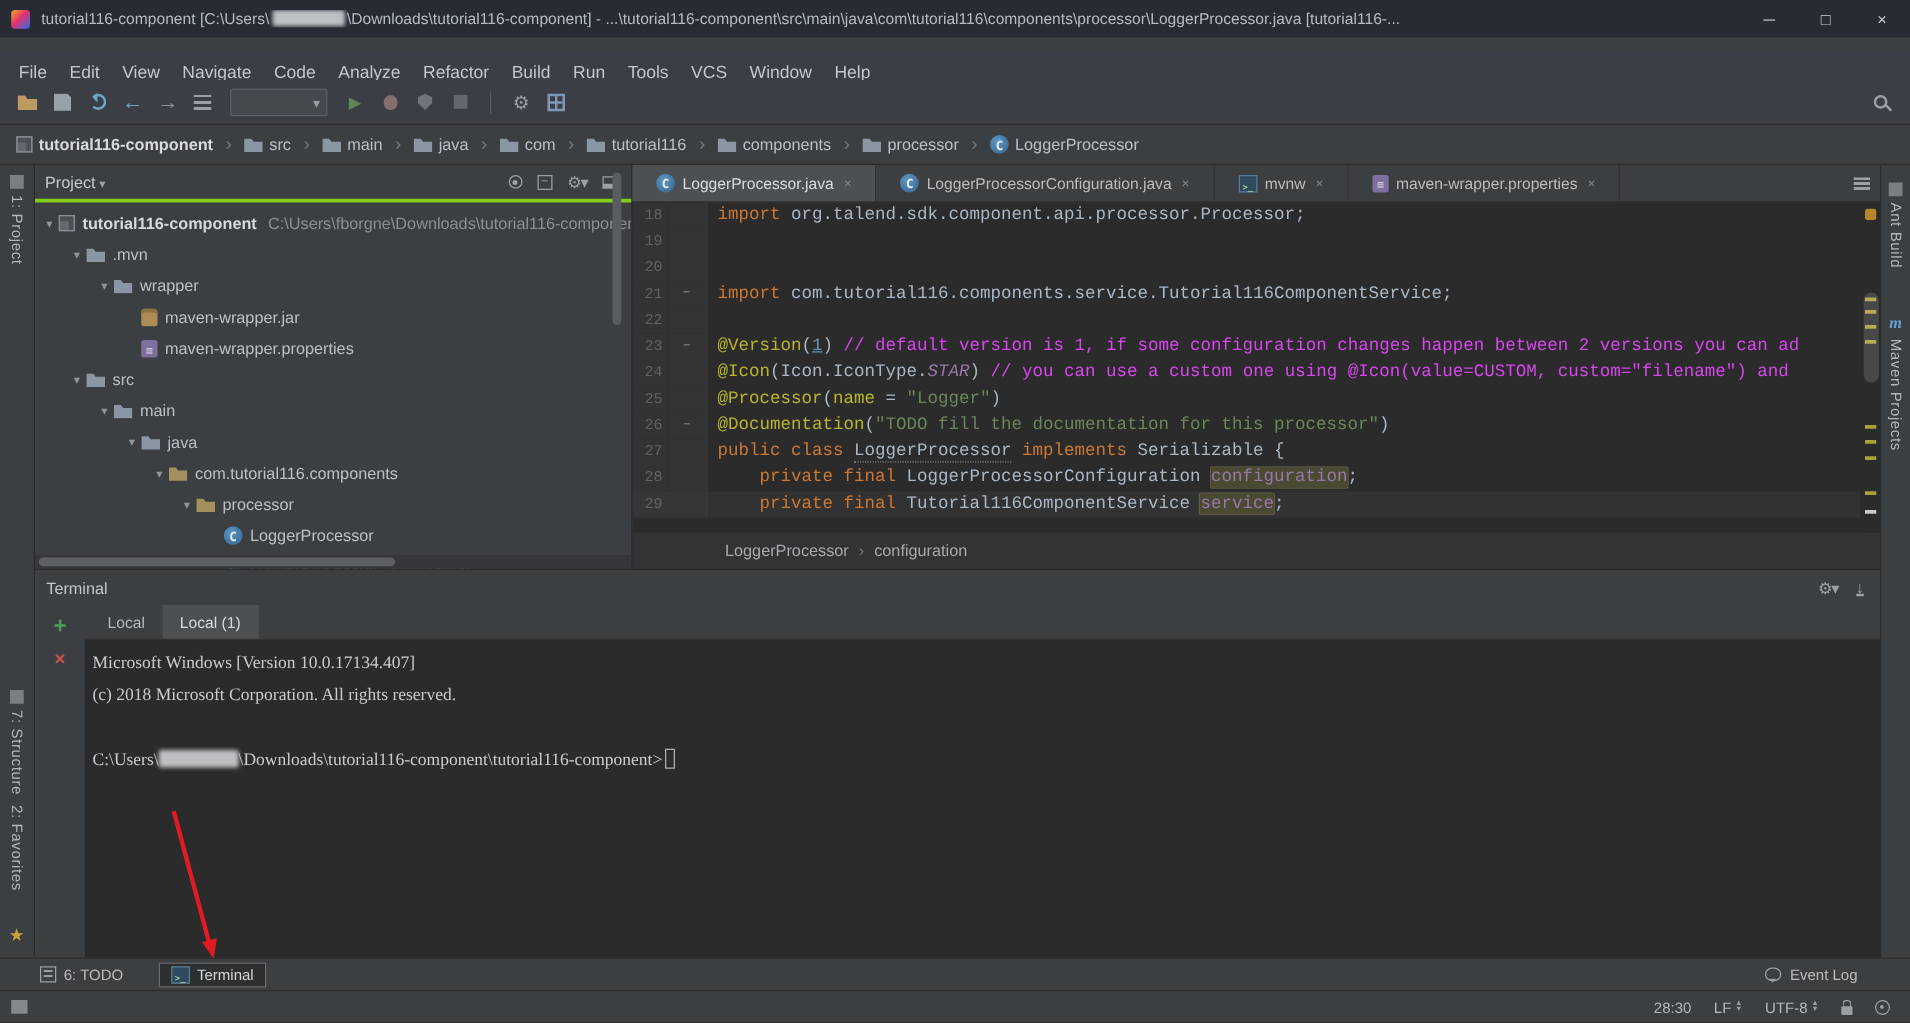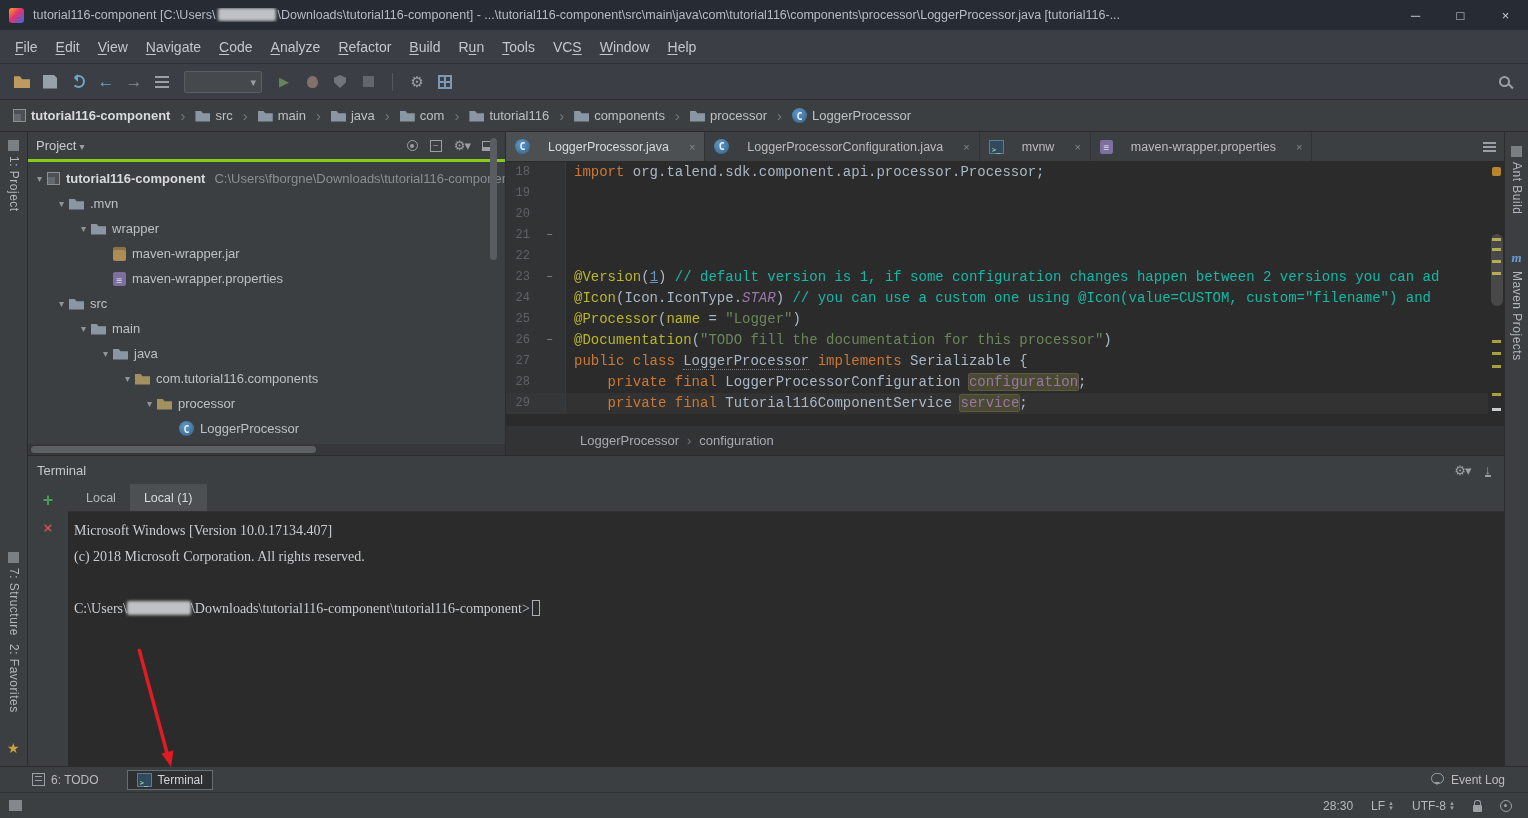--- a/index.html
+++ b/index.html
@@ -8,21 +8,21 @@
 
   
   .titlebar{position:absolute;left:0;top:0;width:100%;height:30px;background:#272b33;display:flex;align-items:center;color:#b7bcc4;font-size:12.5px}
   .tb-logo{width:15px;height:15px;margin:0 9px;border-radius:3px;background:linear-gradient(135deg,#f9a825,#e5306e 45%,#2d6ff0);flex:none}
   .title-text{white-space:nowrap;overflow:hidden;flex:1}
   .redact{display:inline-block;vertical-align:-2px;width:58px;height:13px;margin:0 2px;background:#d9dcdf;border-radius:2px;filter:blur(1.5px);opacity:.85}
   .win-btns{display:flex;height:100%;flex:none}
   .win-btn{width:45px;display:flex;align-items:center;justify-content:center;color:#c8ccd2;font-size:13px}
 
   
-  .menubar{position:absolute;top:30px;left:0;width:100%;height:34px;background:#3b3e44;display:flex;align-items:center;padding-left:6px;border-bottom:1px solid #2f3135}
+  .menubar{position:absolute;top:40px;left:0;width:100%;height:34px;background:#3b3e44;display:flex;align-items:center;padding-left:6px;border-bottom:1px solid #2f3135}
   .menu-item{padding:4px 9px;font-size:14px;color:#c3c7cc}
   .menu-item u{text-underline-offset:2px}
 
   
   .toolbar{position:absolute;top:64px;left:0;width:100%;height:36px;background:#3b3e44;display:flex;align-items:center;padding:0 8px;border-bottom:1px solid #2b2b2b}
   .tb-group{display:flex;align-items:center}
   .tb-btn{width:28px;height:26px;display:flex;align-items:center;justify-content:center;flex:none}
   .tb-sep{width:1px;height:18px;background:#55595e;margin:0 10px}
   .toolbar-spacer{flex:1}
   .art{display:flex;align-items:center;justify-content:center;color:#9aa0a6}
@@ -93,37 +93,37 @@
   .tree-row.root .tree-label{font-weight:700;color:#d7dade}
   .tree-suffix{color:#8a8f94;margin-left:9px}
   .tree-vscroll{position:absolute;right:8px;top:6px;width:7px;height:122px;background:#595d61;border-radius:4px}
   .tree-hscroll-track{position:absolute;left:0;right:0;bottom:0;height:11px;background:#35373a}
   .tree-hscroll{position:absolute;left:3px;bottom:2px;width:285px;height:7px;background:#5c6064;border-radius:4px}
 
   
   .editor{position:absolute;left:506px;top:132px;width:998px;height:323px;background:#2b2b2b;display:flex;flex-direction:column}
   .tabbar{height:30px;background:#3c3f41;display:flex;align-items:stretch;flex:none;border-bottom:1px solid #2b2b2b}
   .tabbar-tabs{display:flex;align-items:stretch}
-  .etab{display:flex;align-items:center;gap:18px;padding:0 9px;font-size:12.5px;color:#bbb;border-right:1px solid #323232;background:#3c3f41;white-space:nowrap}
+  .etab{display:flex;align-items:center;gap:6px;padding:0 19px;font-size:12.5px;color:#bbb;border-right:1px solid #323232;background:#3c3f41;white-space:nowrap}
   .etab.sel{background:#4c5052;color:#d7dade}
   .tab-close{color:#84888d;font-size:11px;margin-left:2px}
   .tabbar-end{margin-left:auto;display:flex;align-items:center;padding-right:8px}
   .a-tabsmenu{width:13px;height:10px;background:repeating-linear-gradient(to bottom,#9aa0a6 0 2px,transparent 2px 4px)}
   .code-area{flex:1;position:relative;overflow:hid;overflow:hidden;font-family:Liberation Mono, monospace;font-size:14px;line-height:21px}
   .code-line{display:flex;height:21px;white-space:pre}
   .gutter-num{width:28px;flex:none;text-align:right;color:#606366;background:#313335;padding-right:4px;font-size:12px}
   .fold-col{width:32px;flex:none;background:#313335;border-right:1px solid #393b3d;color:#8f959b;text-align:center;font-size:10px;line-height:21px}
   .fold-col.has::after{content:"−"}
   .code-text{padding-left:8px}
   .caret-row{background:#323232}
   .caret-row .gutter-num,.caret-row .fold-col{background:#343638}
   .c-kw{color:#cc7832}
   .c-pl{color:#a9b7c6}
   .c-ann{color:#bbb529}
-  .c-cm{color:#14b8a6}
+  .c-cm{color:#d946ef}
   .c-str{color:#6a8759}
   .c-nm{color:#6897bb;text-decoration:underline}
   .c-const{color:#9876aa;font-style:italic}
   .c-field{color:#9876aa}
   .c-decl{color:#a9b7c6;border-bottom:1px dotted #777b80}
   .hl{background:#4a4a33;outline:1px solid #5c5a40;border-radius:1px}
   .err-stripe{position:absolute;right:0;top:0;bottom:0;width:16px;background:#2b2b2b}
   .stripe-mark{position:absolute;right:3px;width:9px;height:3px;background:#a8a03a}
   .stripe-mark.white{background:#c7cbd0}
   .inspect-square{position:absolute;right:3px;top:5px;width:9px;height:9px;background:#b8842c;border-radius:2px}
@@ -151,21 +151,21 @@
   .redact-term{display:inline-block;vertical-align:-2px;width:64px;height:14px;background:#d9dcdf;border-radius:2px;filter:blur(1.5px);opacity:.85}
   .cursor{display:inline-block;width:8px;height:16px;border:1px solid #aab0b6;vertical-align:-3px;margin-left:2px}
 
   
   .status1{position:absolute;left:0;top:766px;width:100%;height:26px;background:#3c3f41;border-top:1px solid #2b2b2b;display:flex;align-items:center;font-size:12px;color:#bbb}
   .todo-btn{display:flex;align-items:center;gap:6px;padding:0 6px;margin-left:26px}
   .i-todo{width:13px;height:13px;border:1px solid #9aa0a6;position:relative}
   .i-todo::after{content:"";position:absolute;inset:2px;background:repeating-linear-gradient(to bottom,#9aa0a6 0 1.5px,transparent 1.5px 4px)}
   .terminal-btn{display:flex;align-items:center;gap:6px;padding:2px 9px;margin-left:22px;background:#2d2f31;border:1px solid #676c72;color:#d3d6da}
   .status1-spacer{flex:1}
-  .eventlog-btn{display:flex;gap:7px;margin-right:23px}
+  .eventlog-btn{display:flex;align-items:center;gap:7px;margin-right:42px}
   .i-balloon{width:13px;height:11px;border:1.5px solid #9aa0a6;border-radius:6px;position:relative}
   .i-balloon::after{content:"";position:absolute;left:2px;bottom:-5px;border:3px solid transparent;border-top-color:#9aa0a6}
   .status2{position:absolute;left:0;top:792px;width:100%;height:26px;background:#3c3f41;border-top:1px solid #303234;display:flex;align-items:center;font-size:12px;color:#b4b8bd}
   .tw-toggle{width:13px;height:11px;background:#84888d;margin-left:9px}
   .status2-spacer{flex:1}
   .status2-right{display:flex;align-items:center;gap:18px;padding-right:16px}
   .widget{display:flex;align-items:center;gap:3px}
   .updown{display:inline-flex;flex-direction:column;font-size:6px;line-height:5px;color:#9aa0a6}
   .i-lock{width:9px;height:7px;background:#9aa0a6;border-radius:1px;position:relative;margin-top:5px}
   .i-lock::before{content:"";position:absolute;top:-5px;left:1px;width:5px;height:5px;border:1.5px solid #9aa0a6;border-bottom:none;border-radius:3px 3px 0 0}
@@ -438,21 +438,21 @@
         </span>
       <span class="tabbar-end">
         <span class="art a-tabsmenu"></span>
       </span>
     </div>
     <div class="code-area">
       <div>
           <div class="code-line"><span class="gutter-num">18</span><span class="fold-col"></span><span class="code-text"><span class="c-kw">import </span><span class="c-pl">org.talend.sdk.component.api.processor.Processor;</span></span></div>
           <div class="code-line"><span class="gutter-num">19</span><span class="fold-col"></span></div>
           <div class="code-line"><span class="gutter-num">20</span><span class="fold-col"></span><span class="code-text"></span></div>
-          <div class="code-line"><span class="gutter-num">21</span><span class="fold-col has"></span></div>
+          <div class="code-line"><span class="gutter-num">21</span><span class="fold-col has"></span><span class="code-text"><span class="c-kw">import </span><span class="c-pl">com.tutorial116.components.service.Tutorial116ComponentService;</span></span></div>
           <div class="code-line"><span class="gutter-num">22</span><span class="fold-col"></span><span class="code-text"></span></div>
           <div class="code-line"><span class="gutter-num">23</span><span class="fold-col has"></span><span class="code-text"><span class="c-ann">@Version</span><span class="c-pl">(</span><span class="c-nm">1</span><span class="c-pl">) </span><span class="c-cm">// default version is 1, if some configuration changes happen between 2 versions you can ad</span></span></div>
           <div class="code-line"><span class="gutter-num">24</span><span class="fold-col"></span><span class="code-text"><span class="c-ann">@Icon</span><span class="c-pl">(Icon.IconType.</span><span class="c-const">STAR</span><span class="c-pl">) </span><span class="c-cm">// you can use a custom one using @Icon(value=CUSTOM, custom="filename") and</span></span></div>
           <div class="code-line"><span class="gutter-num">25</span><span class="fold-col"></span><span class="code-text"><span class="c-ann">@Processor</span><span class="c-pl">(</span><span class="c-ann">name</span><span class="c-pl"> = </span><span class="c-str">"Logger"</span><span class="c-pl">)</span></span></div>
           <div class="code-line"><span class="gutter-num">26</span><span class="fold-col has"></span><span class="code-text"><span class="c-ann">@Documentation</span><span class="c-pl">(</span><span class="c-str">"TODO fill the documentation for this processor"</span><span class="c-pl">)</span></span></div>
           <div class="code-line"><span class="gutter-num">27</span><span class="fold-col"></span><span class="code-text"><span class="c-kw">public class </span><span class="c-decl">LoggerProcessor</span><span class="c-pl"> </span><span class="c-kw">implements </span><span class="c-pl">Serializable {</span></span></div>
           <div class="code-line"><span class="gutter-num">28</span><span class="fold-col"></span><span class="code-text"><span class="c-pl">    </span><span class="c-kw">private final </span><span class="c-pl">LoggerProcessorConfiguration </span><span class="c-field hl">configuration</span><span class="c-pl">;</span></span></div>
           <div class="code-line caret-row"><span class="gutter-num">29</span><span class="fold-col"></span><span class="code-text"><span class="c-pl">    </span><span class="c-kw">private final </span><span class="c-pl">Tutorial116ComponentService </span><span class="c-field hl">service</span><span class="c-pl">;</span></span></div>
         </div>
       <div class="err-stripe">

